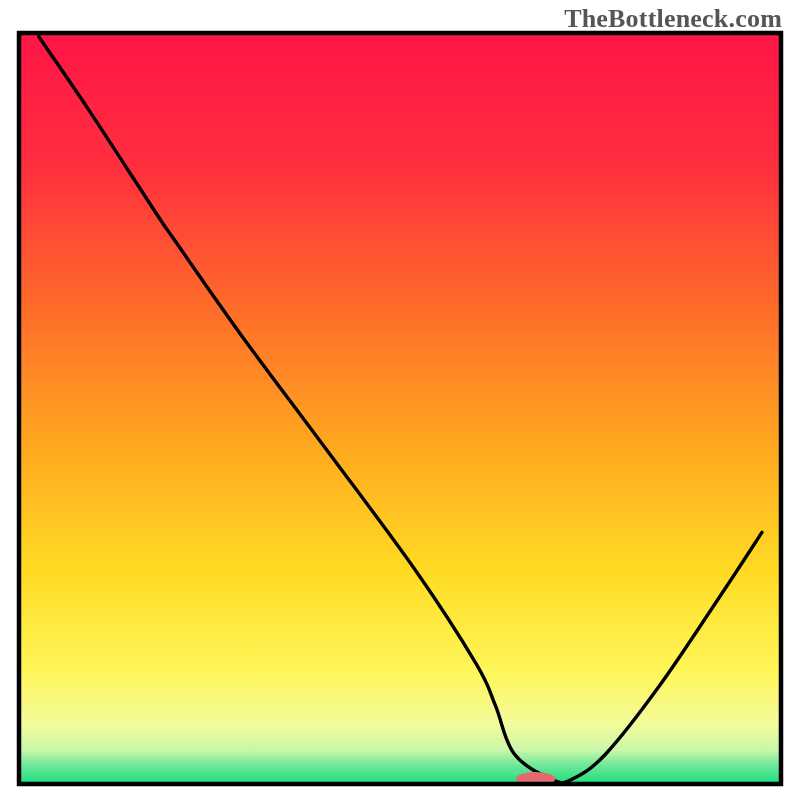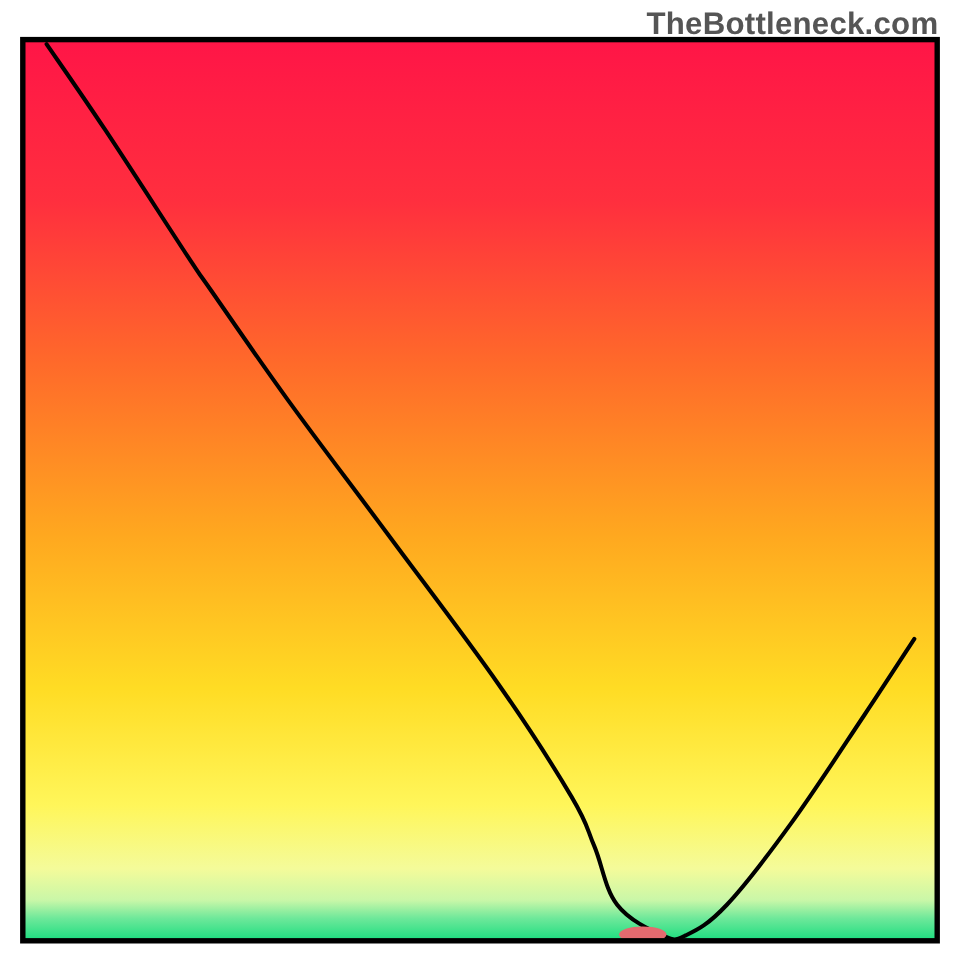--- a/index.html
+++ b/index.html
@@ -18,20 +18,21 @@
   }
   .watermark {
     position: absolute;
     top: 4px;
     right: 18px;
     font-size: 26px;
     font-weight: 600;
     color: #555;
     letter-spacing: 0.2px;
     z-index: 30;
+    font-family: Liberation Serif, serif;
   }
   svg {
     display: block;
   }
 </style>
 </head>
 <body>
 
 <div class="frame">
   <div class="watermark">TheBottleneck.com</div>

